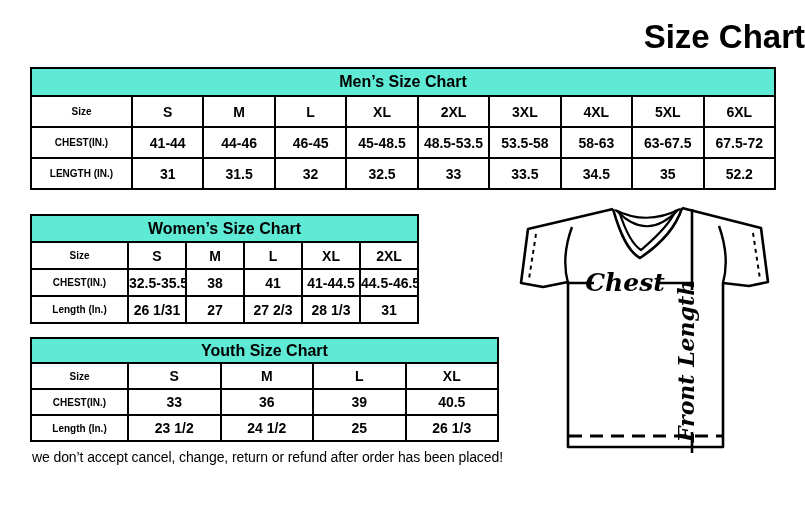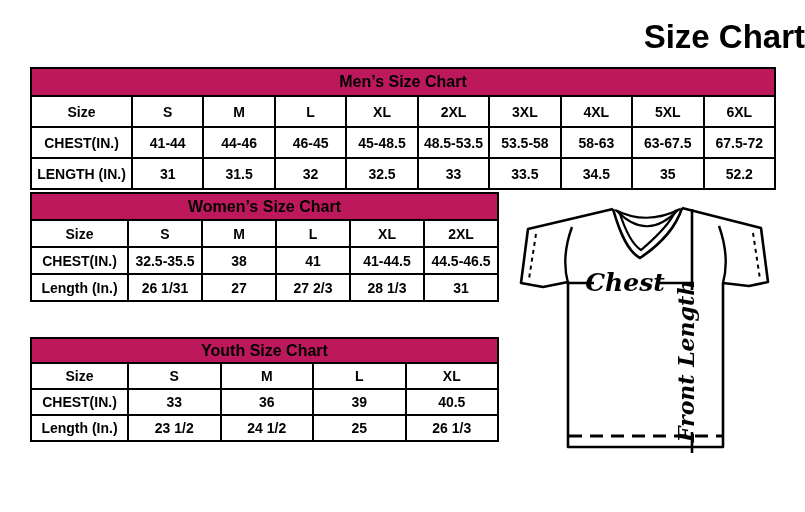--- a/index.html
+++ b/index.html
@@ -28,32 +28,32 @@
   table.size-table td, table.size-table th {
     border: 2px solid #000;
     text-align: center;
     vertical-align: middle;
     font-weight: bold;
     padding: 0;
     overflow: hidden;
     white-space: nowrap;
   }
   table.size-table th {
-    background: #be185d;
+    background: #5eead4;
     font-size: 16px;
   }
   table.size-table td { font-size: 14px; }
-  table.size-table td.row-label { font-size: 14px; }
+  table.size-table td.row-label { font-size: 10px; }
 
   table.men   { left: 30px; top: 67px;  width: 746px; }
   table.men   tr { height: 31px; }
   table.men   tr.title-row { height: 28px; }
   table.men   col.col-label { width: 101px; }
 
-  table.women { left: 30px; top: 192px; width: 469px; border-radius: 9px; }
+  table.women { left: 30px; top: 214px; width: 389px; border-radius: 9px; }
   table.women tr { height: 27px; }
   table.women tr.title-row { height: 27px; }
   table.women col.col-label { width: 97px; }
 
   table.youth { left: 30px; top: 337px; width: 469px; }
   table.youth tr { height: 26px; }
   table.youth tr.title-row { height: 25px; }
   table.youth col.col-label { width: 97px; }
 
   .disclaimer {
@@ -205,20 +205,21 @@
         <td class="row-label">Length (In.)</td>
         <td>23 1/2</td>
         <td>24 1/2</td>
         <td>25</td>
         <td>26 1/3</td>
       </tr>
     </tbody>
   </table>
 
 <div class="disclaimer">
+  <div>we don’t accept cancel, change, return or refund after order has been placed!</div>
 </div>
 
 <div class="shirt-wrap">
   <svg width="295" height="272" viewBox="0 0 295 272">
 
     <path d="M103,14 L18,34 L11,88 L33,92 L58,87
          L58,252 L213,252 L213,88
          L239,91 L258,87 L251,33 L172,13" fill="none" stroke="#000" stroke-width="2.6" stroke-linejoin="round"></path>
 
     <path d="M62,32 Q51,62 58,88" fill="none" stroke="#000" stroke-width="2.4"></path>

